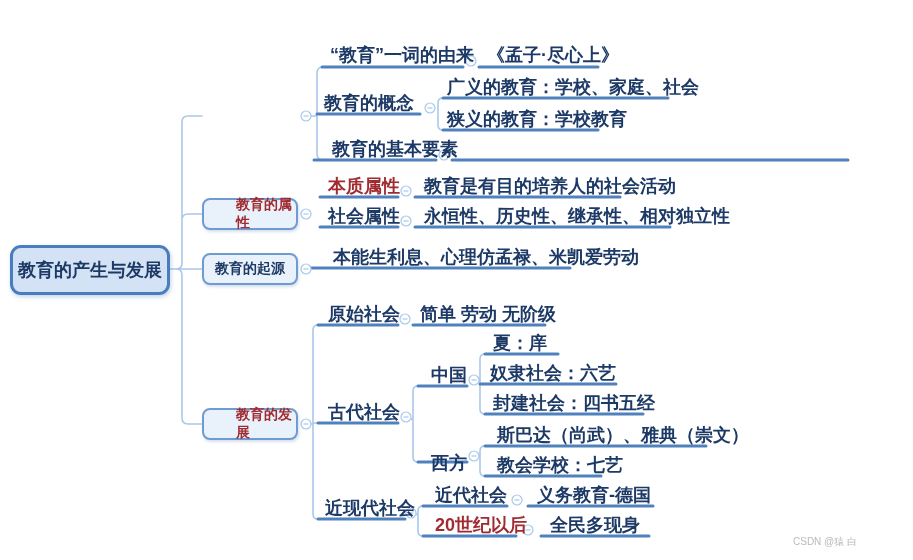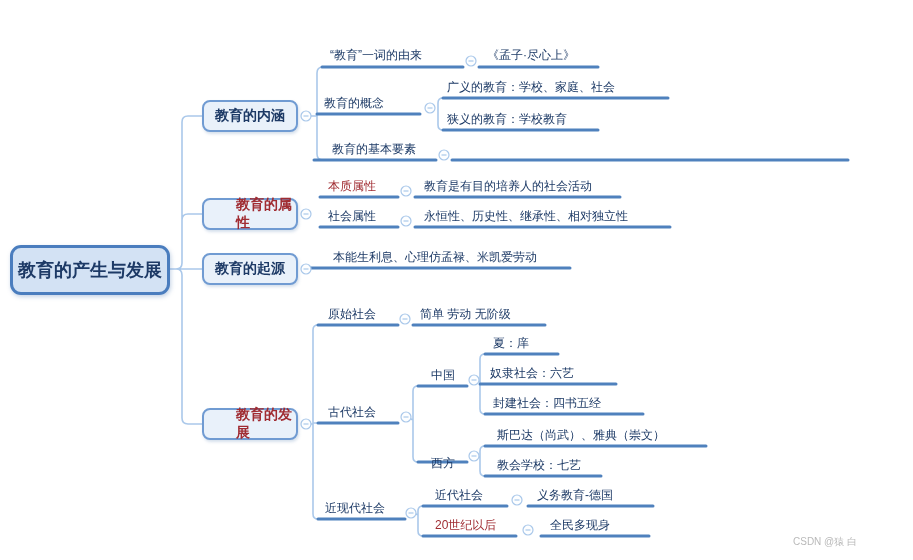--- a/index.html
+++ b/index.html
@@ -3,21 +3,21 @@
 <meta charset="utf-8">
 <style>
   html,body{margin:0;padding:0;background:#ffffff;}
   #stage{
     position:relative;width:913px;height:560px;background:#ffffff;overflow:hidden;
     font-family:"Liberation Sans","DejaVu Sans",sans-serif;
   }
   #wires{position:absolute;left:0;top:0;z-index:0;}
   .lbl{
     position:absolute;z-index:2;white-space:nowrap;
-    font-size:12px;font-weight:normal;color:#1d3a66;line-height:16px;height:16px;
+    font-size:18px;font-weight:bold;color:#1d3a66;line-height:16px;height:16px;
   }
   .lbl.red{color:#a02c32;}
   .topic-box{
     position:absolute;z-index:2;box-sizing:border-box;
     background:#e9f1fa;border:2px solid #709bd2;border-radius:8px;
     display:flex;align-items:center;justify-content:center;
     font-size:14px;font-weight:bold;color:#1d3a66;
     box-shadow:1px 2px 3px rgba(90,130,180,0.25);
   }
   .topic-box.red{color:#a02c32;padding-left:32px;}
@@ -153,21 +153,20 @@
         </g>
       <g>
           <circle cx="528" cy="530" r="5" fill="#fdfeff" stroke="#aac8ea" stroke-width="1.2"></circle>
           <line x1="525.5" y1="530" x2="530.5" y2="530" stroke="#aac8ea" stroke-width="1.2"></line>
         </g>
     </g>
   </svg>
 
   <div id="root-box">教育的产生与发展</div>
 
-  <div class="topic-box" style="left:202px;top:100px;width:96px;height:32px;">教育的内涵</div>
   <div class="topic-box red" style="left:202px;top:198px;width:96px;height:32px;">教育的属性</div>
   <div class="topic-box" style="left:202px;top:253px;width:96px;height:32px;">教育的起源</div>
   <div class="topic-box red" style="left:202px;top:408px;width:96px;height:32px;">教育的发展</div>
 
   <div class="lbl" style="left:330px;top:47px;">“教育”一词的由来</div>
   <div class="lbl" style="left:487px;top:47px;">《孟子·尽心上》</div>
   <div class="lbl" style="left:324px;top:95px;">教育的概念</div>
   <div class="lbl" style="left:447px;top:79px;">广义的教育：学校、家庭、社会</div>
   <div class="lbl" style="left:447px;top:111px;">狭义的教育：学校教育</div>
   <div class="lbl" style="left:321px;top:141px;padding-left:11px;">教育的基本要素</div>

